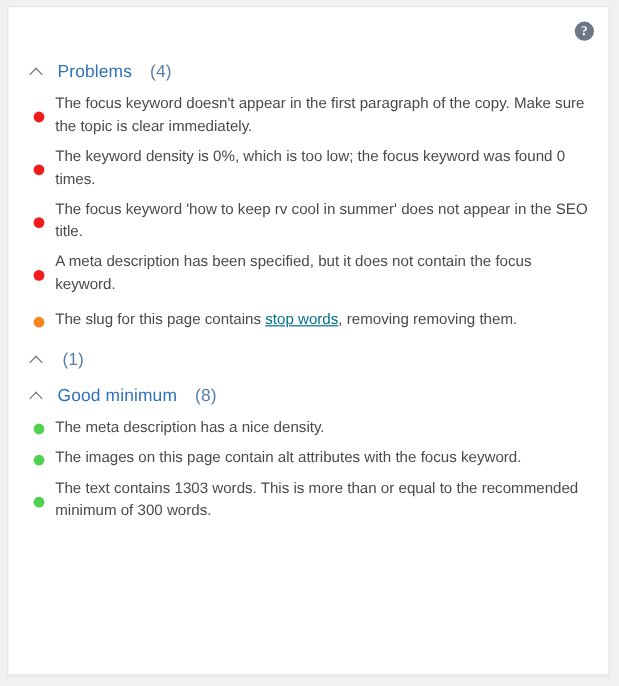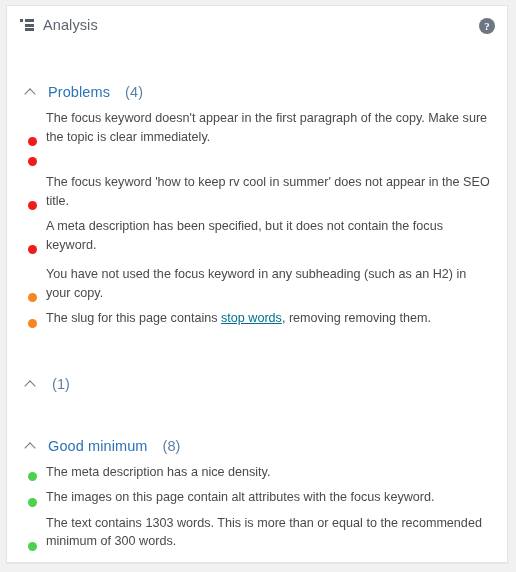--- a/index.html
+++ b/index.html
@@ -80,21 +80,20 @@
     padding: 0 16px 10px 16px;
   }
   .section { margin: 0; }
   .section-head {
     display: flex;
     align-items: center;
     gap: 11px;
     padding: 8px 0 6px 2px;
     cursor: pointer;
     user-select: none;
-    margin-top: 32px;
   }
   .chevron {
     width: 12px;
     height: 12px;
     flex: 0 0 auto;
     position: relative;
   }
   .chevron::before {
     content: "";
     position: absolute;
@@ -117,21 +116,21 @@
     letter-spacing: 0.1px;
     margin-left: 4px;
   }
   ul.items {
     list-style: none;
     margin: 0;
     padding: 0 0 4px 0;
   }
   ul.items li {
     display: flex;
-    align-items: flex-end;
+    align-items: center;
     padding: 3px 0 4px 0;
   }
   .bullet {
     flex: 0 0 auto;
     width: 9px;
     height: 9px;
     border-radius: 50%;
     margin: 4px 9px 0 5px;
   }
   .bullet.red { background: #f01c1c; }
@@ -148,65 +147,51 @@
     color: #00708e;
     text-decoration: underline;
   }
 </style>
 </head>
 <body>
 
 <div class="card">
 
   <div class="card-header">
-    <div class="header-left">
-      <span class="list-icon">
-        <i class="r0"></i>
-          <i class="r0"></i>
-        <i class="r1"></i>
-          <i class="r1"></i>
-        <i class="r2"></i>
-          <i class="r2"></i>
-      </span>
-      <span class="header-title">Analysis</span>
-    </div>
     <span class="help-icon">?</span>
   </div>
 
   <div class="body">
       <div class="section">
         <div class="section-head">
           <span class="chevron"></span>
           <span class="section-title">Problems</span>
           <span class="section-count">(4)</span>
         </div>
         <ul class="items">
           <li>
             <span class="bullet red"></span>
             <span class="item-text">The focus keyword doesn't appear in the first paragraph of the copy. Make sure the topic is clear immediately.</span>
           </li>
           <li>
             <span class="bullet red"></span>
+            <span class="item-text">The keyword density is 0%, which is too low; the focus keyword was found 0 times.</span>
           </li>
           <li>
             <span class="bullet red"></span>
             <span class="item-text">The focus keyword 'how to keep rv cool in summer' does not appear in the SEO title.</span>
           </li>
           <li>
             <span class="bullet red"></span>
             <span class="item-text">A meta description has been specified, but it does not contain the focus keyword.</span>
           </li>
         </ul>
       </div>
       <div class="section">
         <ul class="items">
-          <li>
-            <span class="bullet orange"></span>
-            <span class="item-text">You have not used the focus keyword in any subheading (such as an H2) in your copy.</span>
-          </li>
           <li>
             <span class="bullet orange"></span>
             <span class="item-text"><span>The slug for this page contains </span><a href="#">stop words</a><span>, removing removing them.</span></span>
           </li>
         </ul>
       </div>
       <div class="section">
         <div class="section-head">
           <span class="chevron"></span>
           <span class="section-count">(1)</span>

